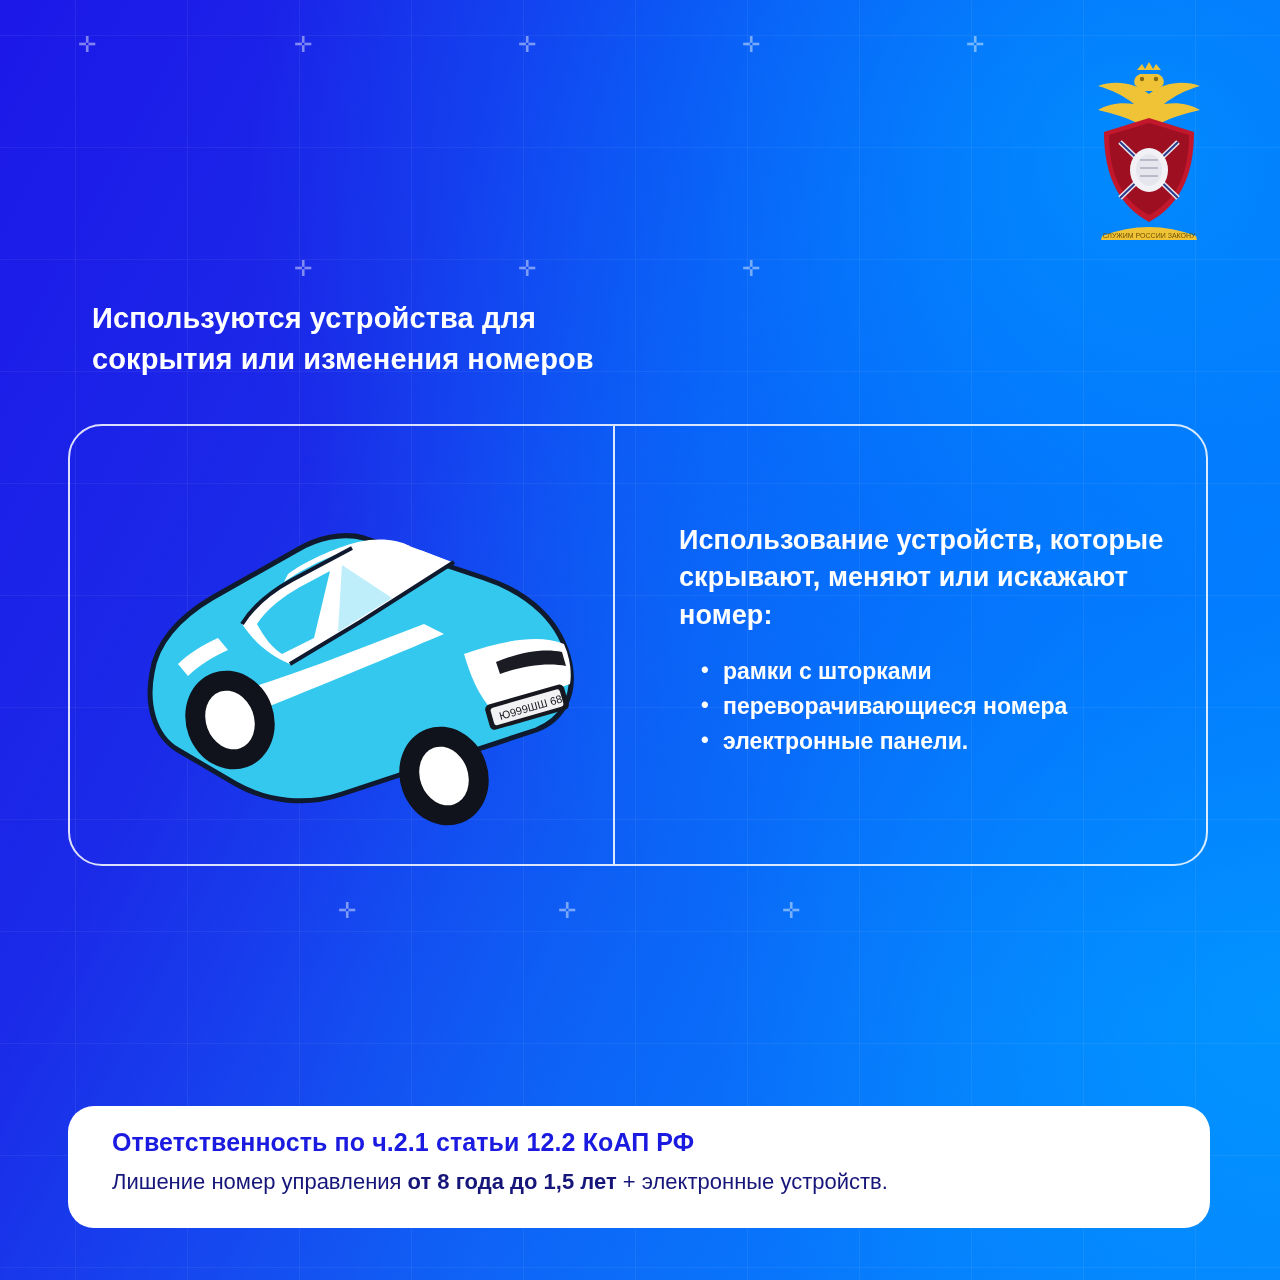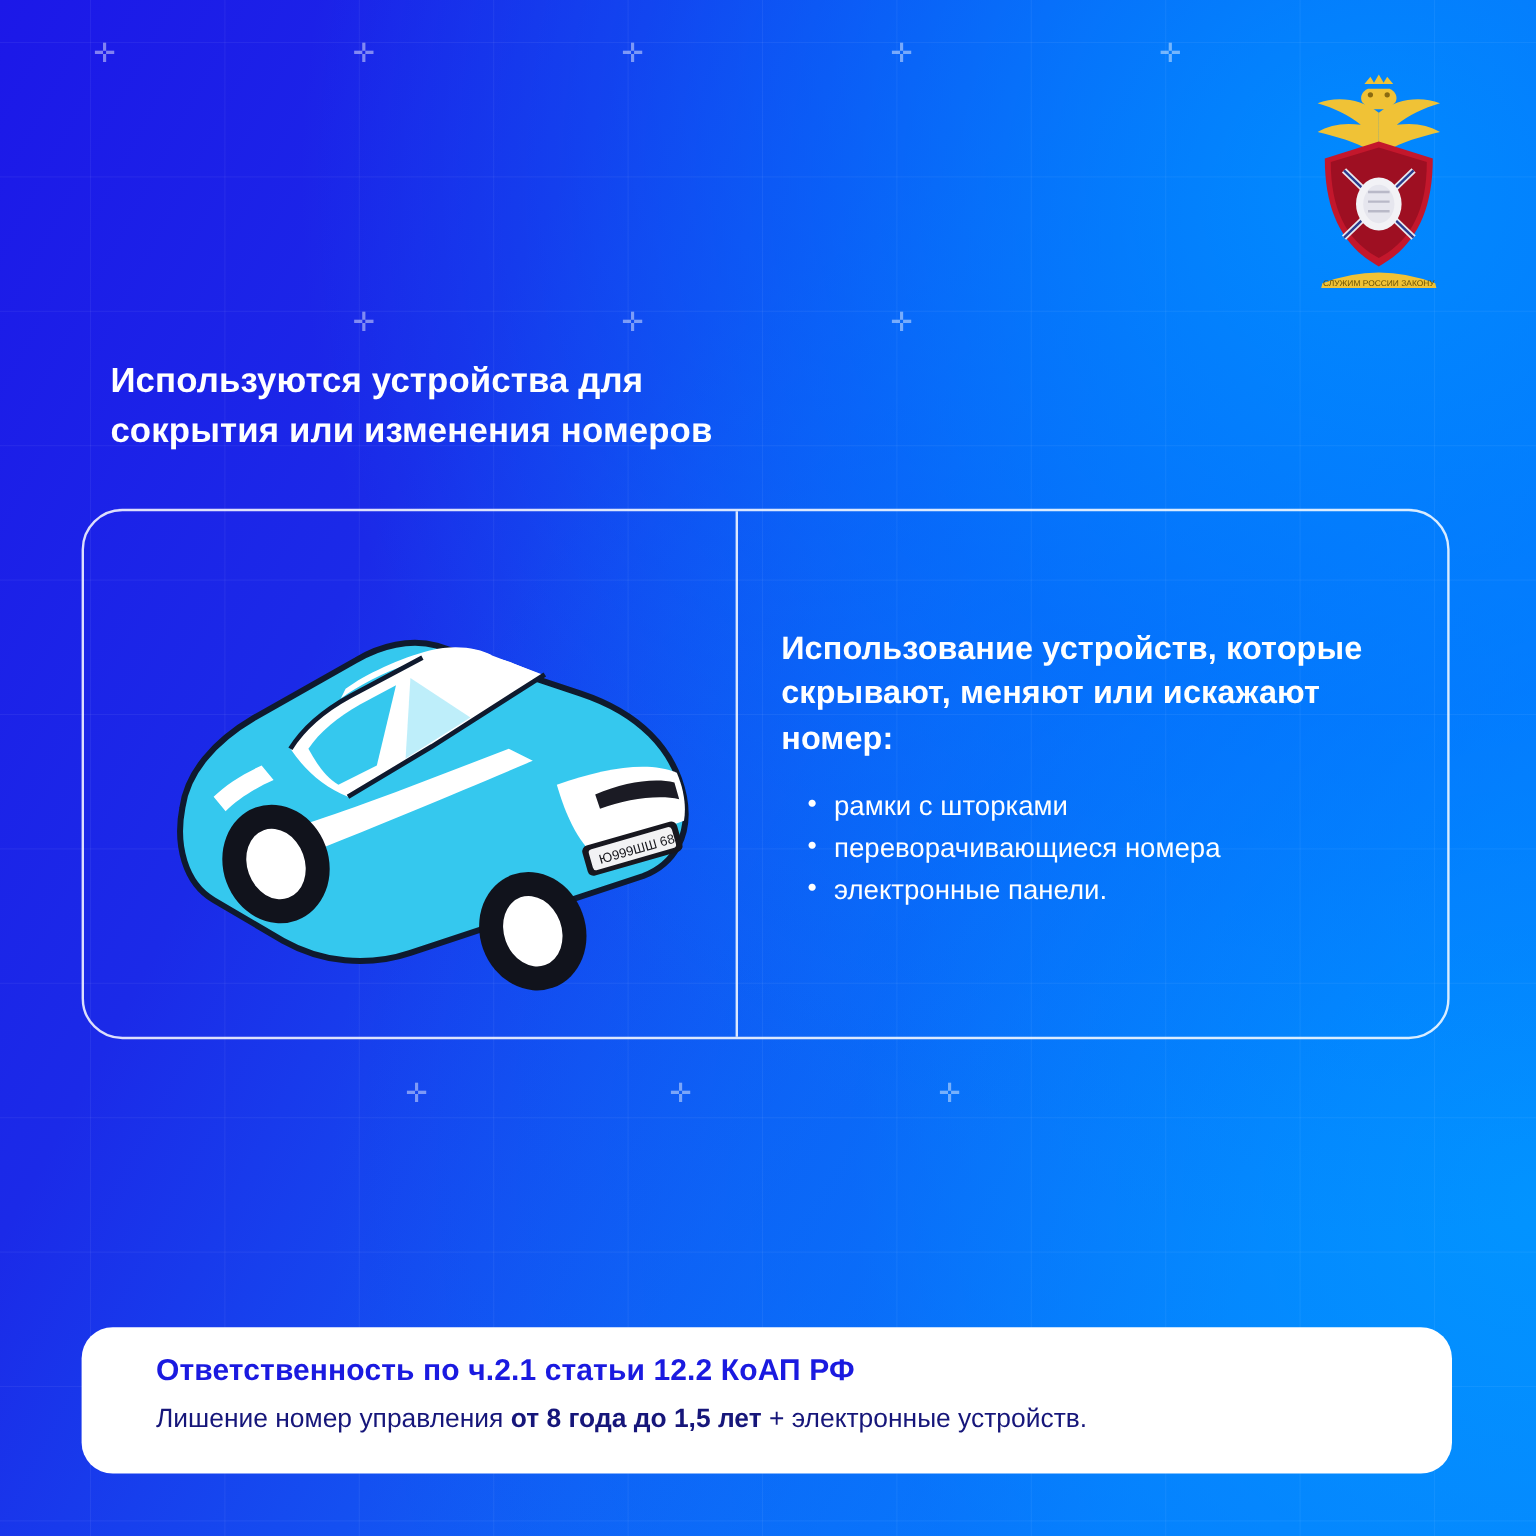--- a/index.html
+++ b/index.html
@@ -79,37 +79,39 @@
   }
   .card-left {
     width: 545px;
     border-right: 2px solid rgba(255,255,255,0.85);
     position: relative;
   }
   .card-right {
     flex: 1;
     padding: 96px 40px 0 36px;
     color: #fff;
+    margin-left: 28px;
   }
   .card-right h2 {
     font-size: 27px;
     font-weight: bold;
     line-height: 1.38;
     letter-spacing: 0.1px;
   }
   .bullets {
     margin-top: 20px;
     padding-left: 22px;
     list-style: none;
   }
   .bullets li {
     position: relative;
     font-size: 23px;
     line-height: 1.52;
     padding-left: 22px;
+    font-weight: bold;
   }
   .bullets li::before {
     content: "•";
     position: absolute;
     left: 0;
     top: -1px;
     font-size: 22px;
     color: #ffffff;
   }
 
@@ -123,21 +125,21 @@
 
   
   .bottom-panel {
     position: absolute;
     left: 68px;
     top: 1106px;
     width: 1142px;
     height: 122px;
     background: #ffffff;
     border-radius: 26px;
-    padding: 22px 62px 0 62px;
+    padding: 22px 62px 0 44px;
   }
   .bp-title {
     color: #1a1ae0;
     font-size: 25px;
     font-weight: bold;
     letter-spacing: 0.1px;
   }
   .bp-sub {
     margin-top: 11px;
     color: #16167a;

